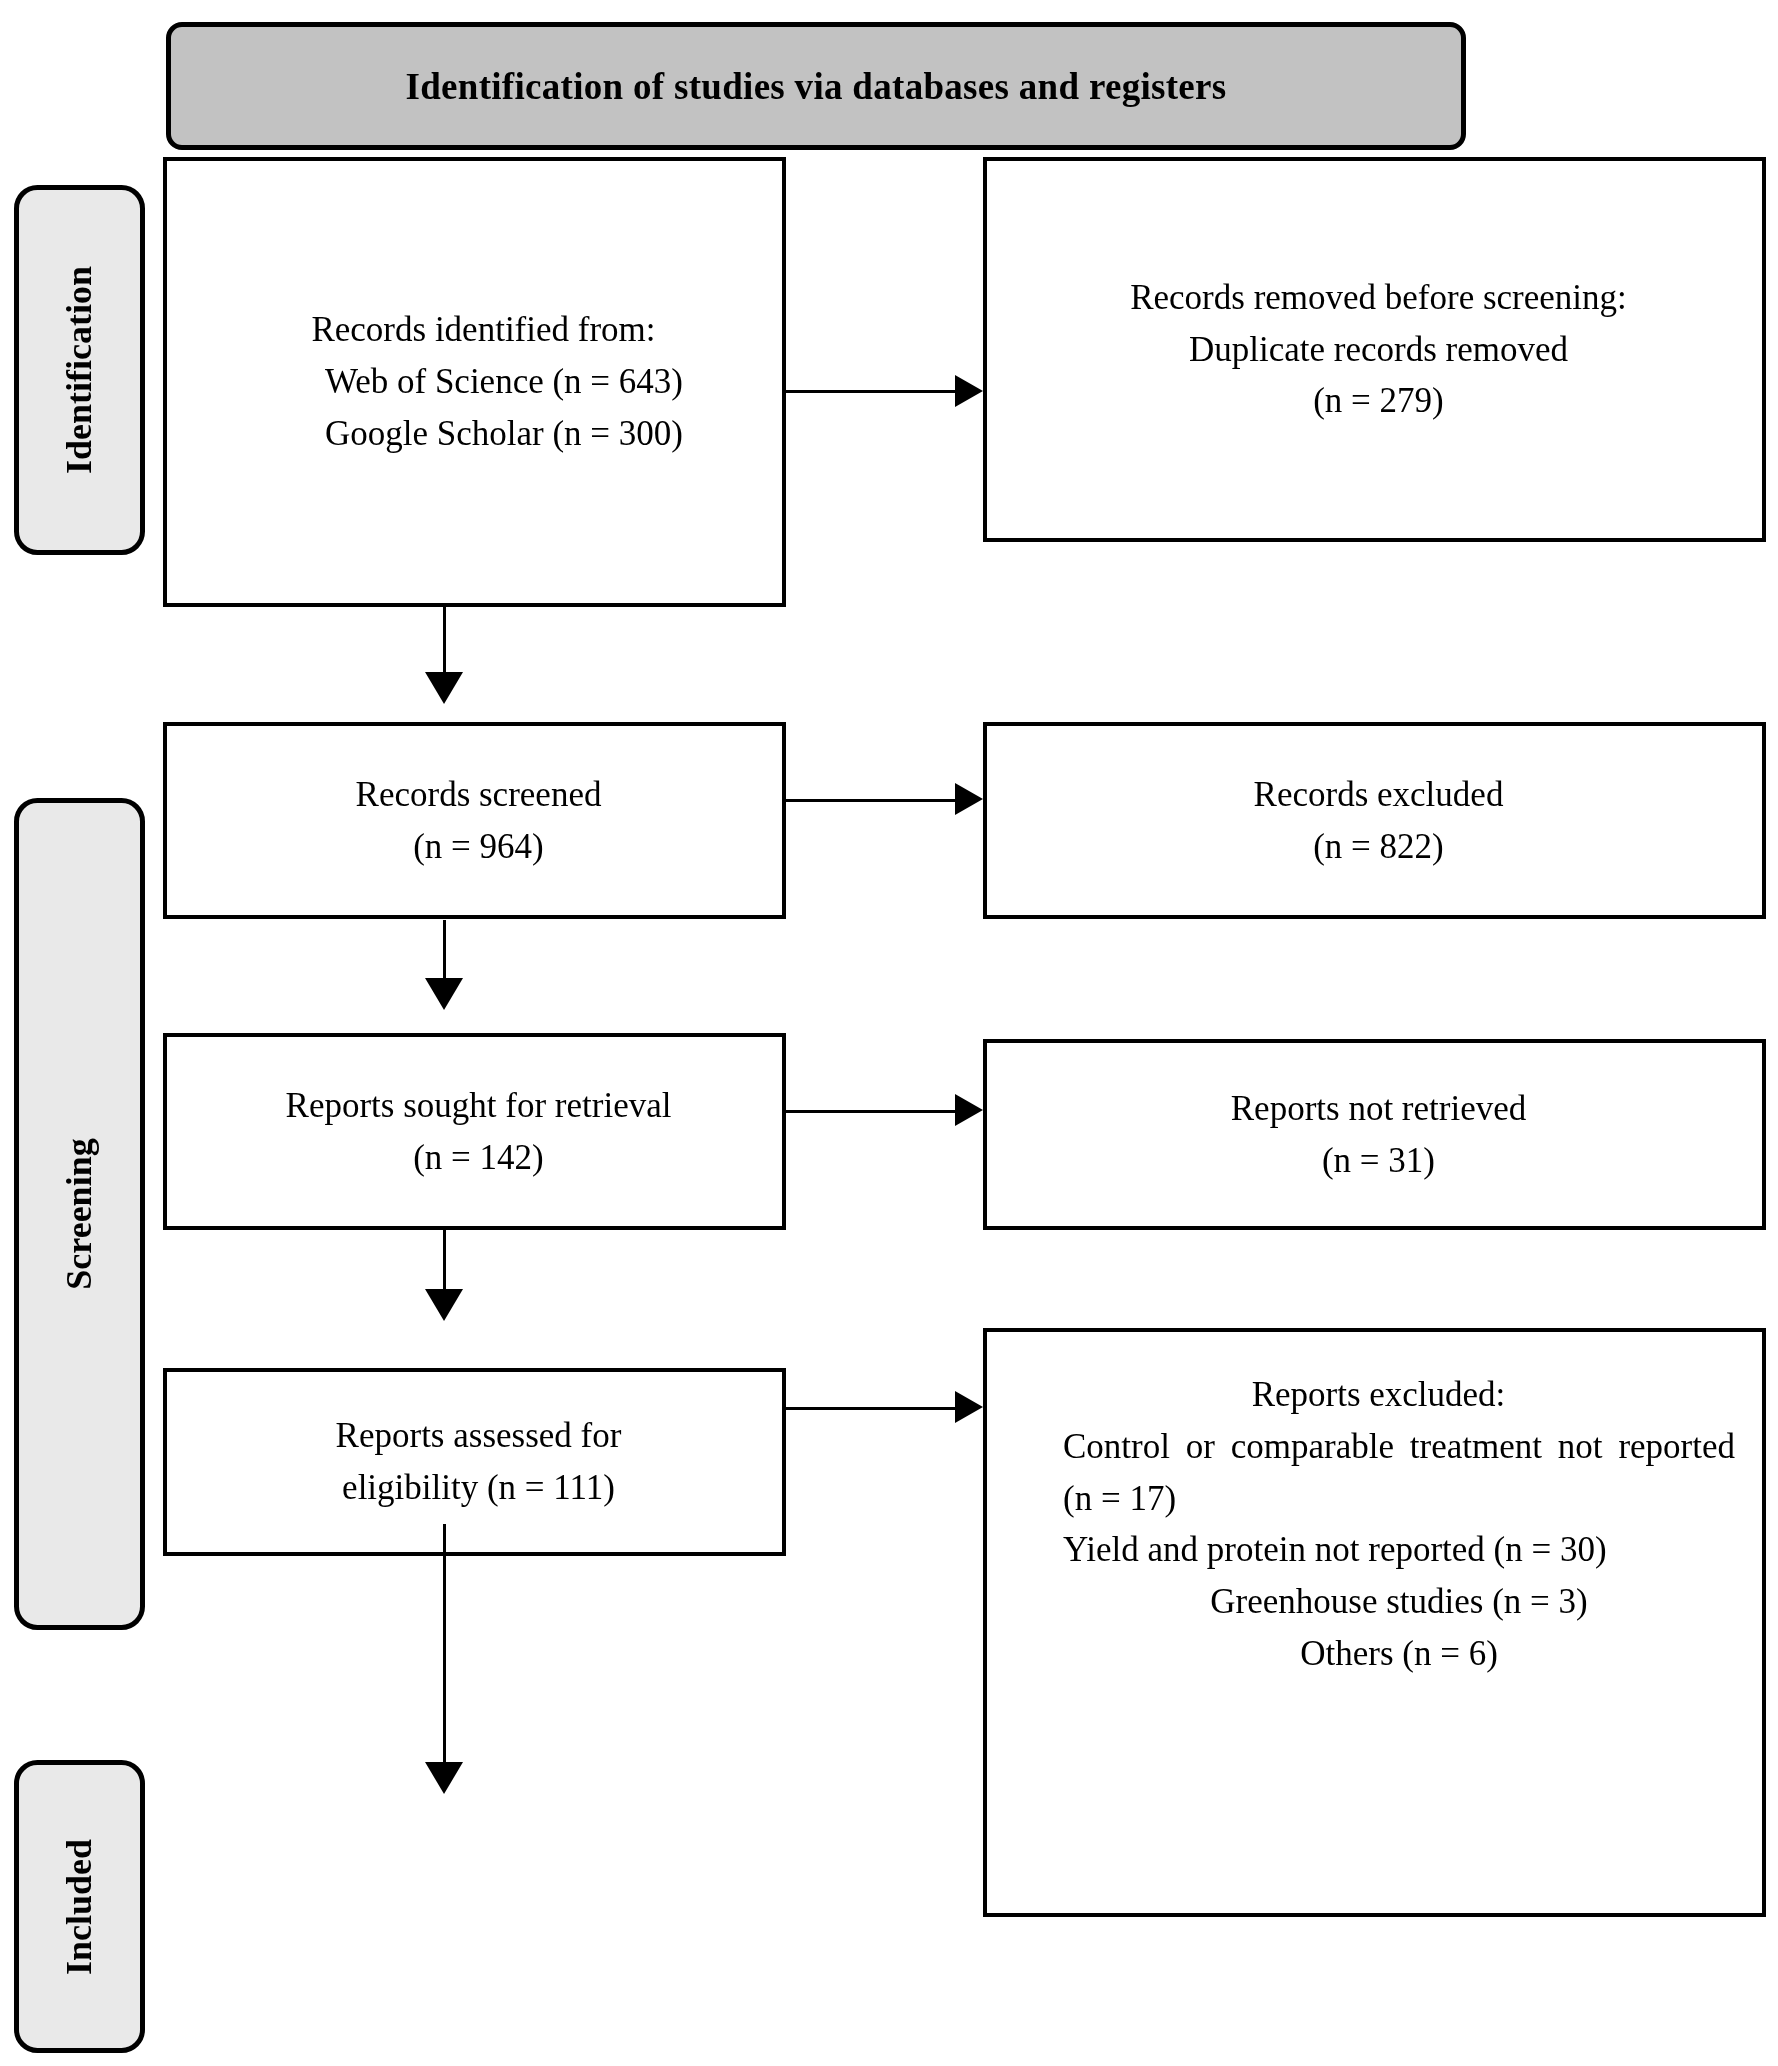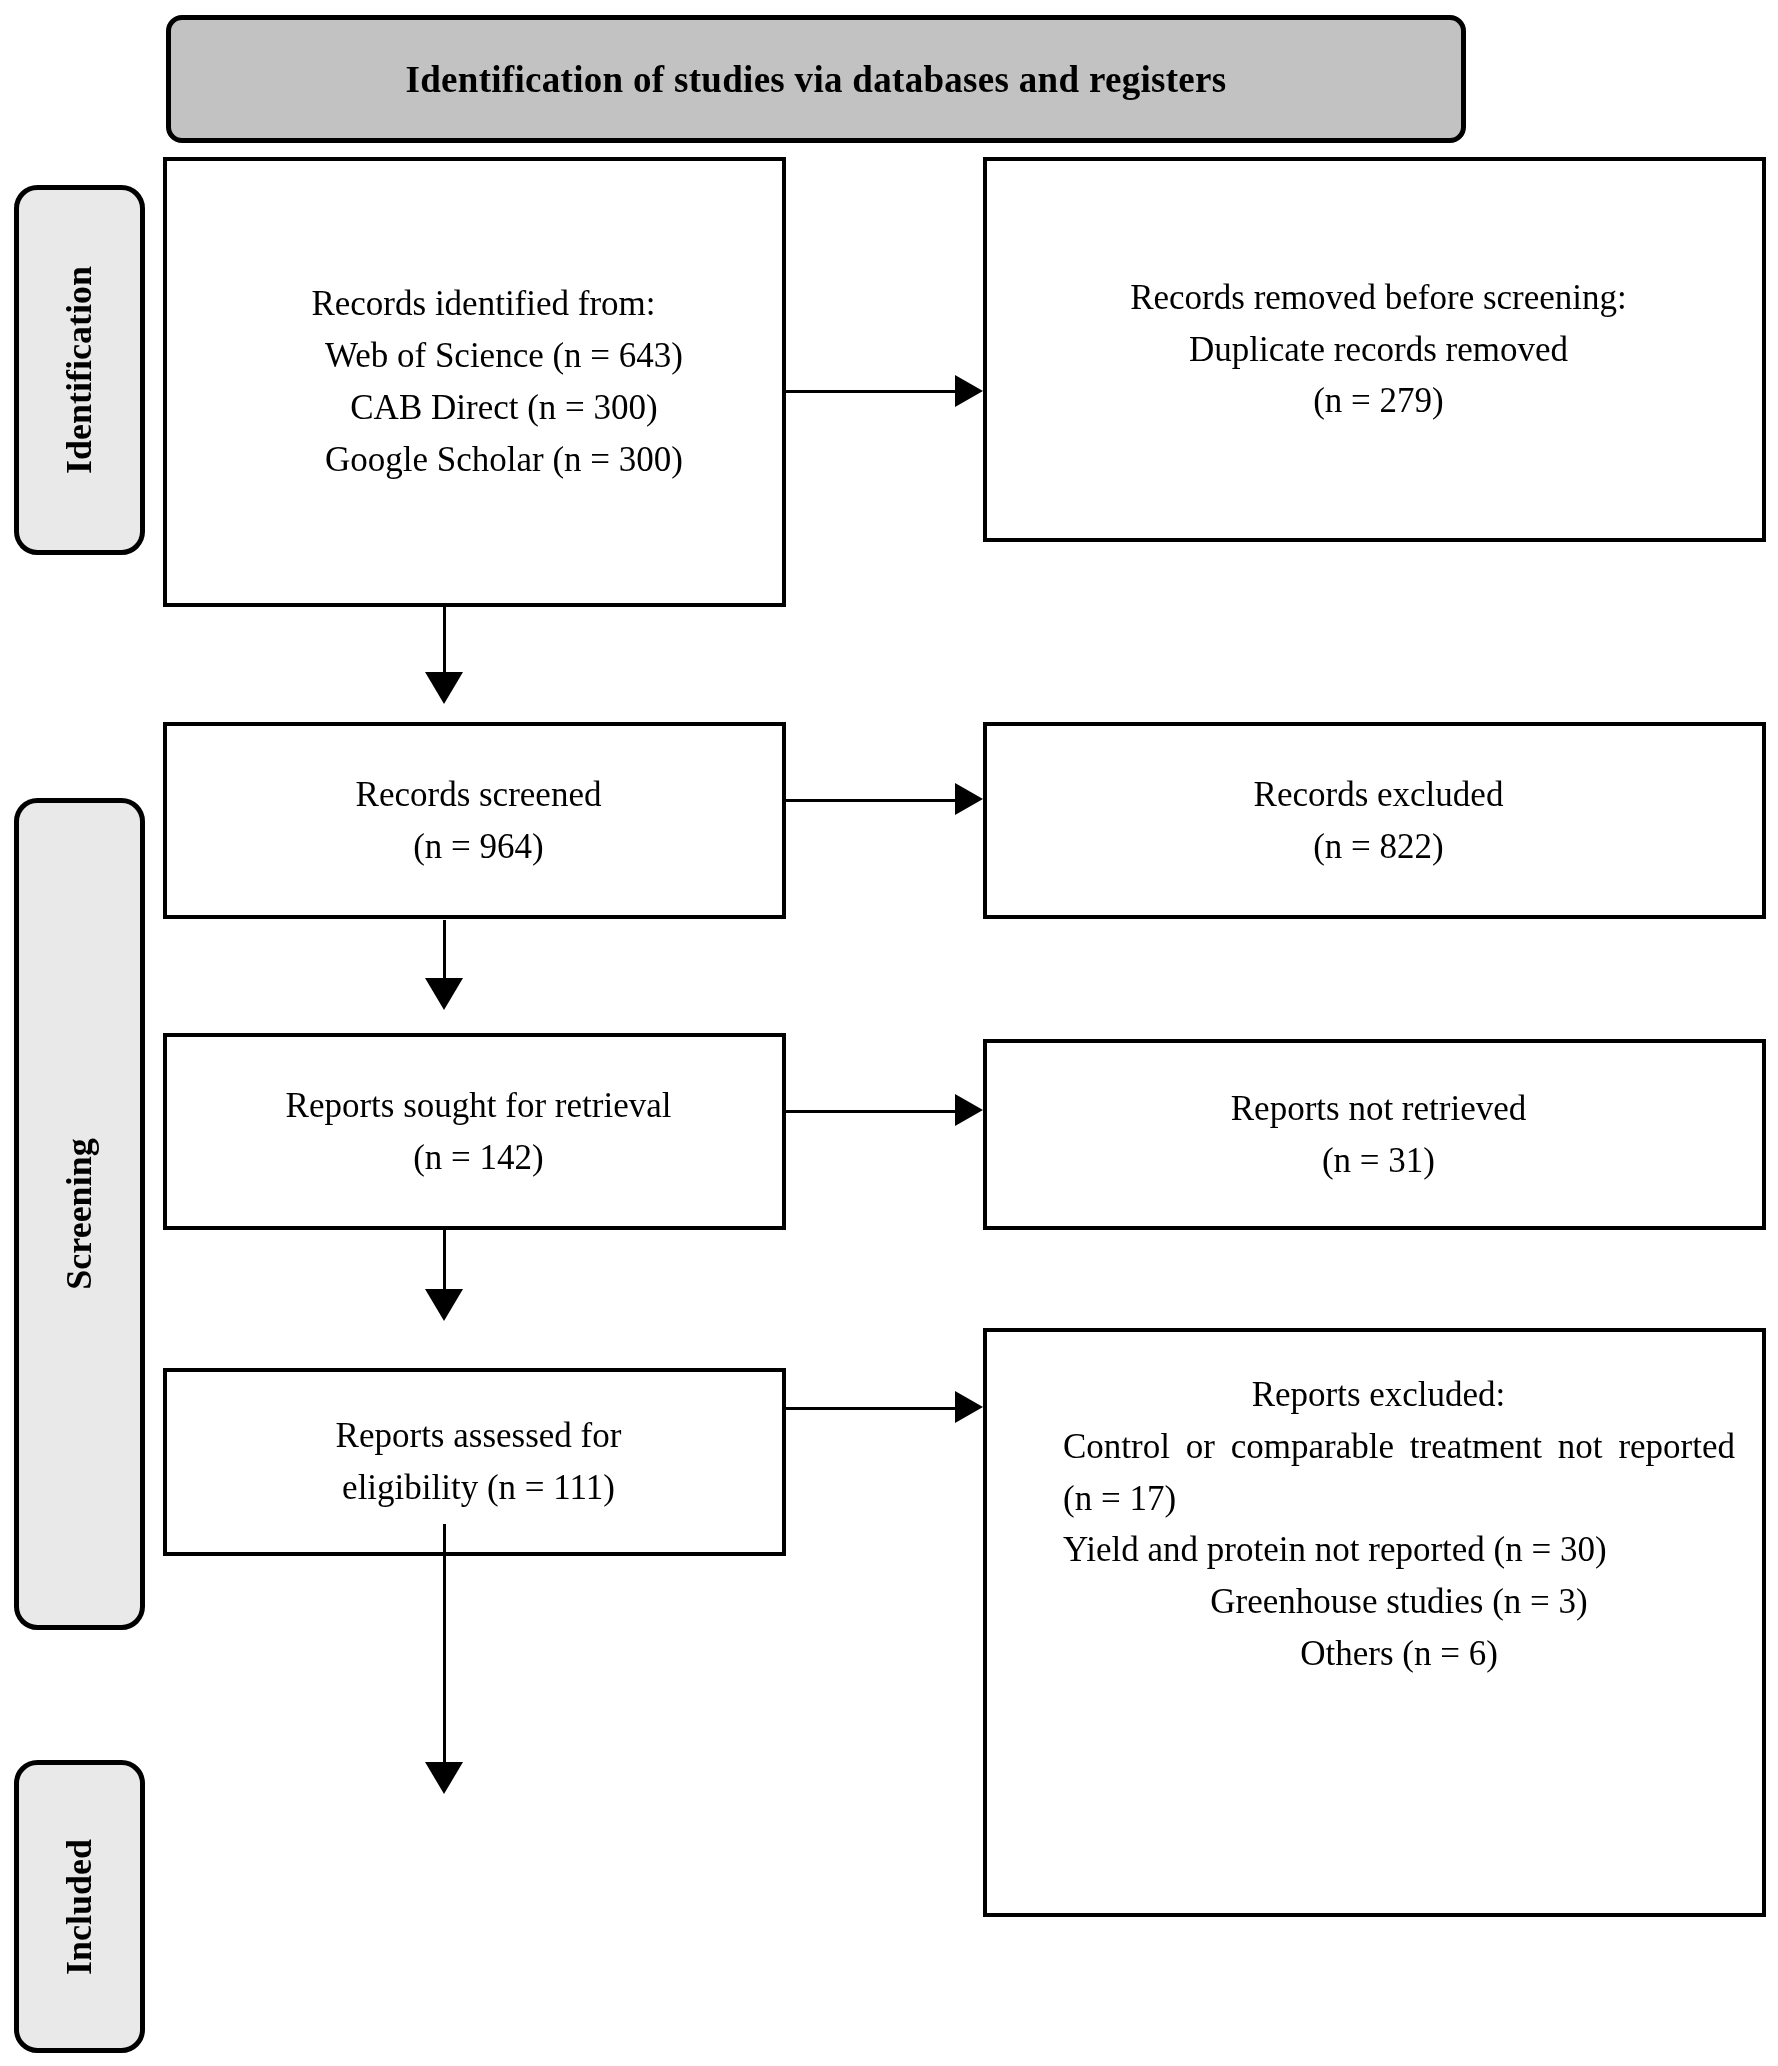--- a/index.html
+++ b/index.html
@@ -101,41 +101,40 @@
     border-left:19px solid transparent;
     border-right:19px solid transparent;
     border-top:32px solid #000;
   }
 </style>
 </head>
 <body>
 
 <div id="page">
 
-  <div class="banner" style="left:166px;top:15px;width:1300px;height:128px;">
+  <div class="banner" style="left:166px;top:22px;width:1300px;height:128px;">
     <span class="txt">Identification of studies via databases and registers</span>
   </div>
 
   <div class="stage" style="left:13.6px;top:185px;width:131px;height:370px;">
     <span class="vtxt">Identification</span>
   </div>
 
   <div class="stage" style="left:13.6px;top:798px;width:131px;height:832px;">
     <span class="vtxt">Screening</span>
   </div>
 
   <div class="stage" style="left:13.6px;top:1760px;width:131px;height:293px;">
     <span class="vtxt">Included</span>
   </div>
 
   <div class="box" style="left:163px;top:157px;width:623px;height:450px;">
     <div class="txt left-align pad-l">
       <div>Records identified from:</div>
       <div class="indent">Web of Science (n = 643)</div>
-      <div class="indent">CAB Direct (n = 300)</div>
       <div class="indent">Google Scholar (n = 300)</div>
     </div>
   </div>
 
   <div class="box" style="left:983px;top:157px;width:783px;height:385px;">
     <div class="txt">
       <div>Records removed before screening:</div>
       <div>Duplicate records removed</div>
       <div>(n = 279)</div>
     </div>

